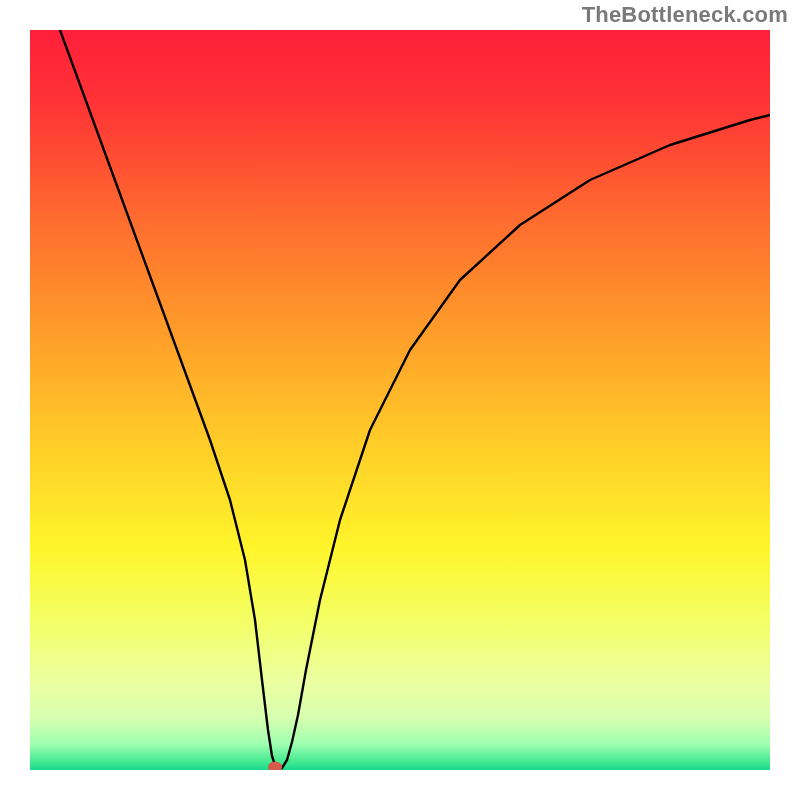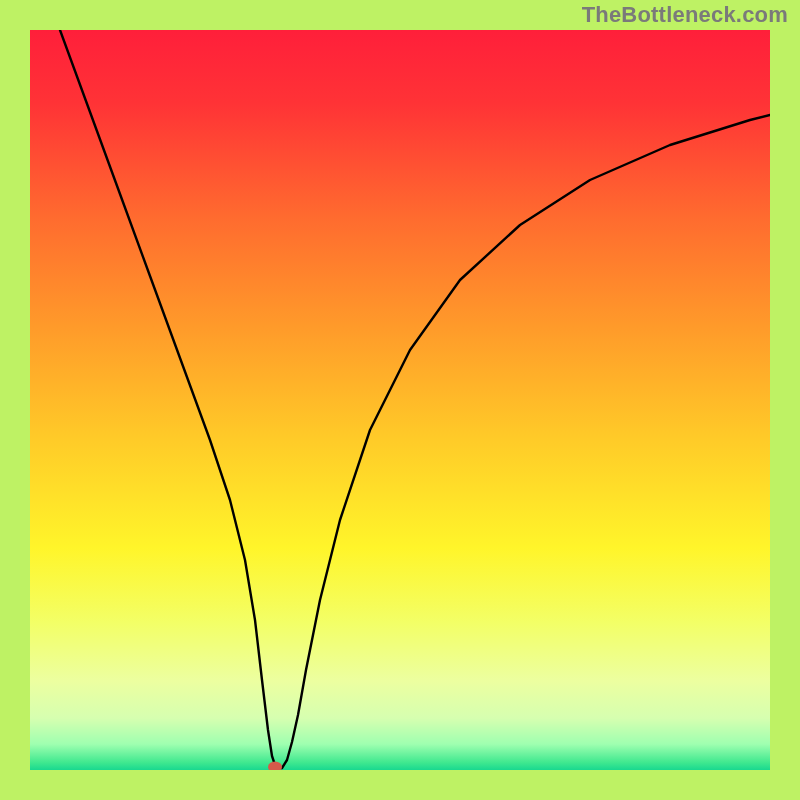--- a/index.html
+++ b/index.html
@@ -8,21 +8,21 @@
     width: 800px;
     height: 800px;
     background: #000;
     font-family: Arial, Helvetica, sans-serif;
     overflow: hidden;
   }
   .frame {
     position: relative;
     width: 800px;
     height: 800px;
-    background: #bef264;
+    background: #ffffff;
   }
   .watermark {
     position: absolute;
     top: 2px;
     right: 12px;
     color: #7a7a7a;
     font-size: 22px;
     font-weight: 600;
     letter-spacing: 0.2px;
     z-index: 3;

